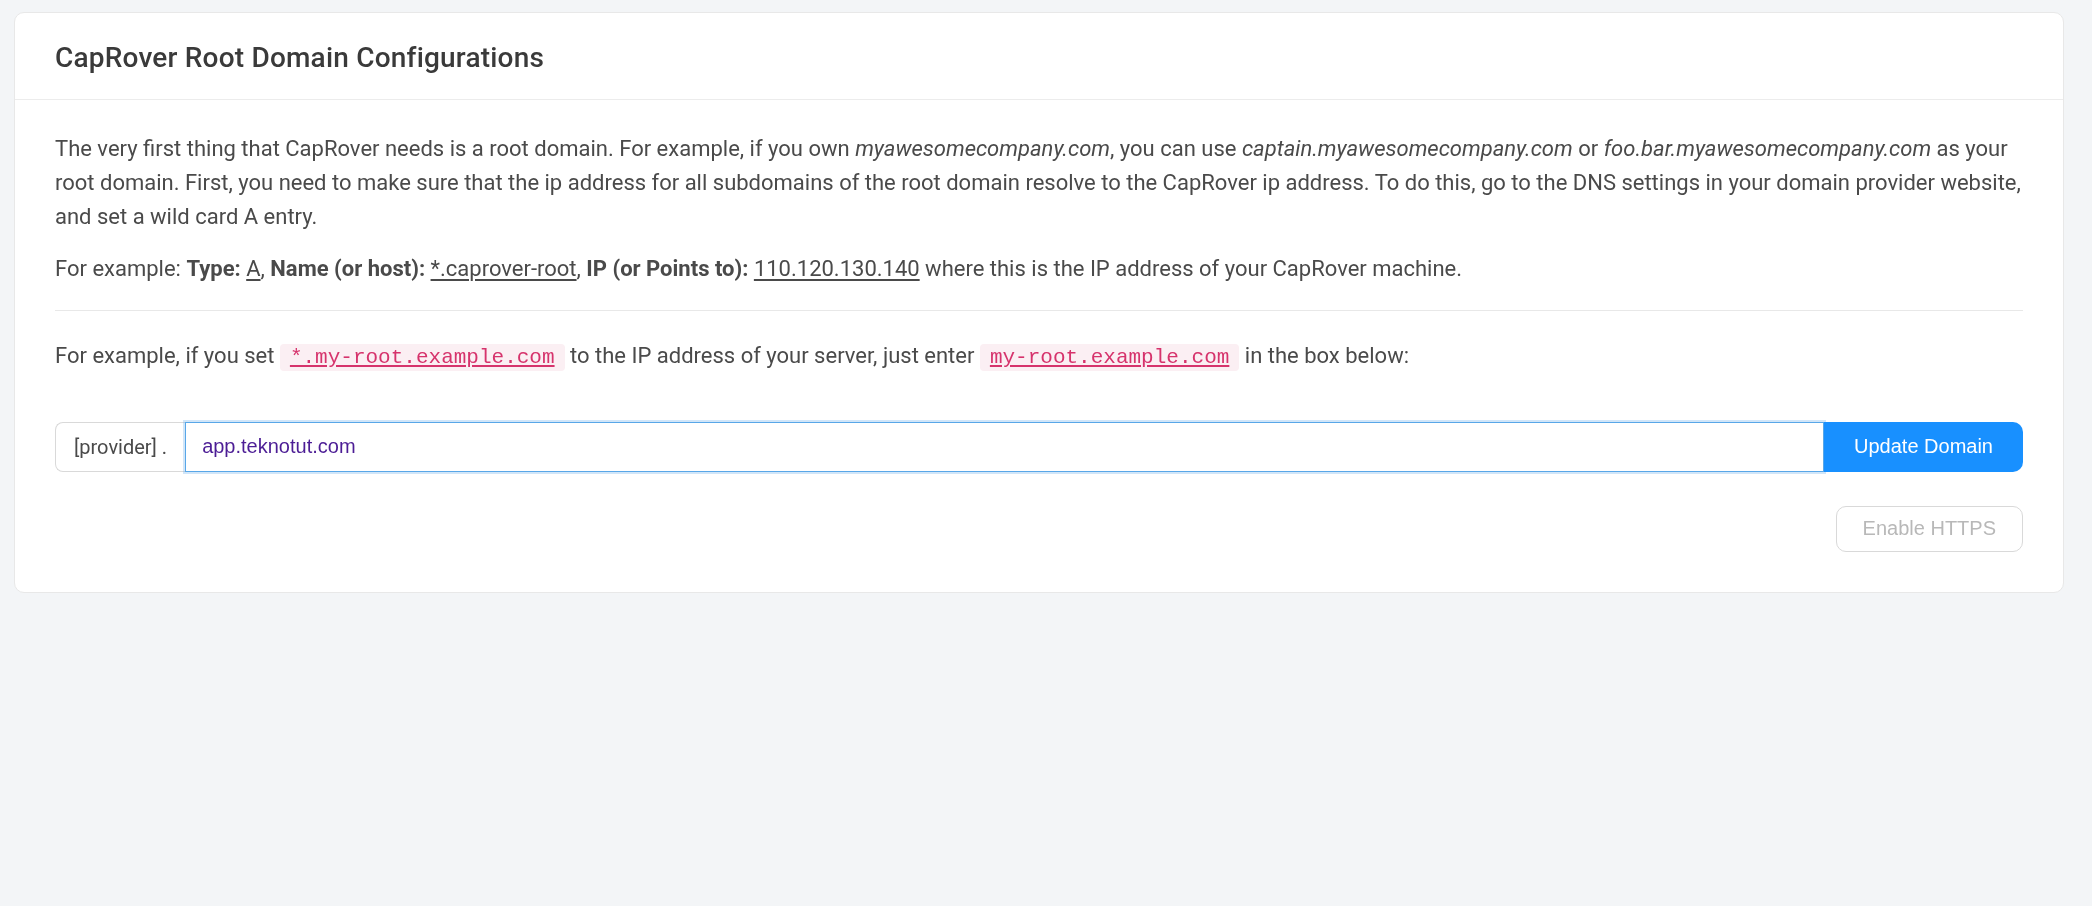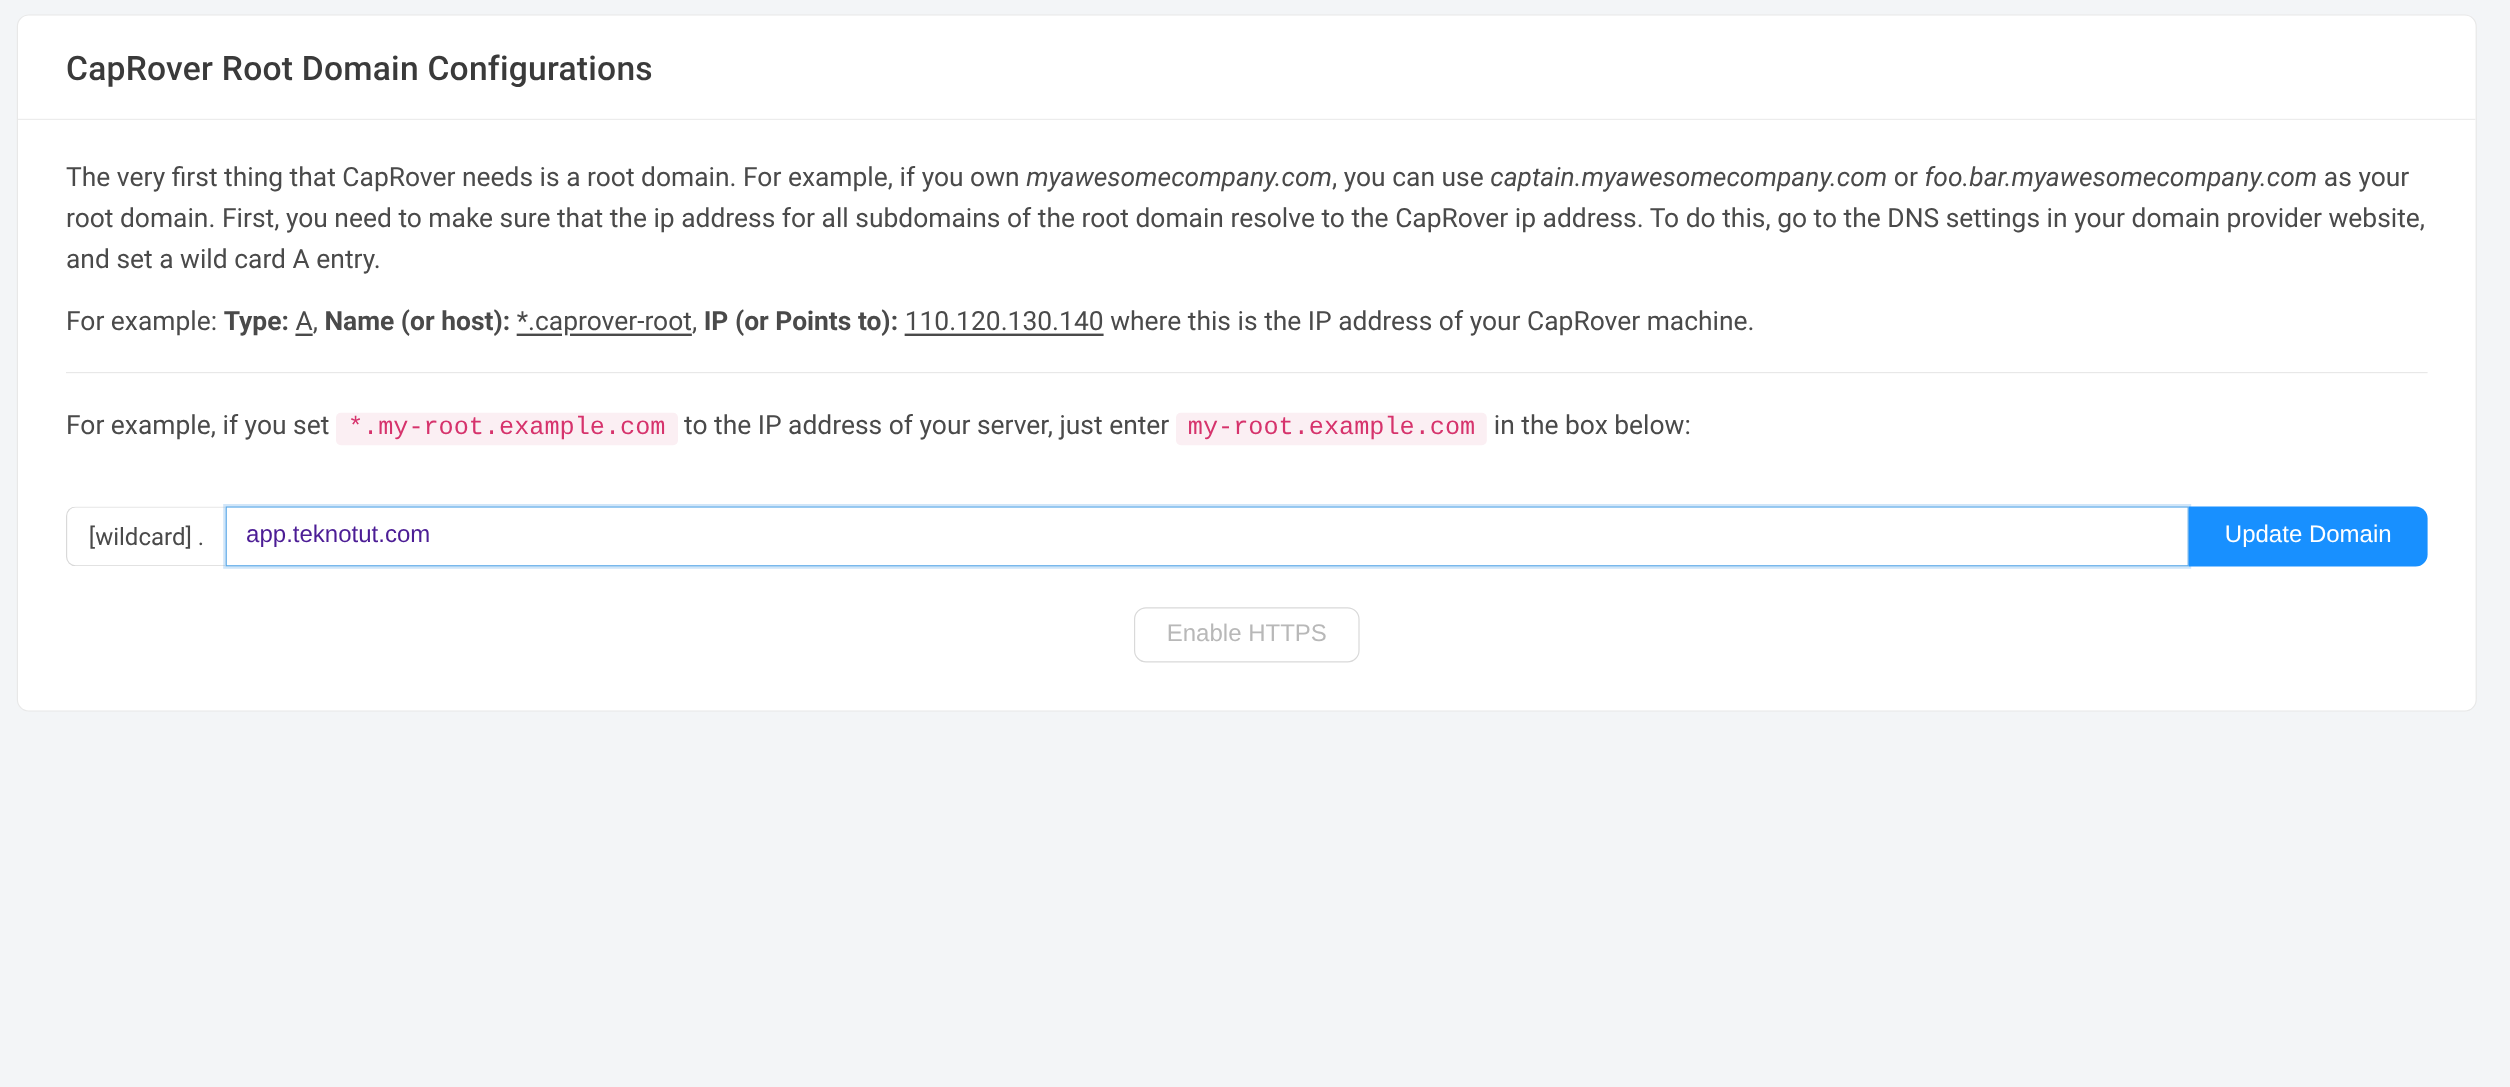--- a/index.html
+++ b/index.html
@@ -51,20 +51,21 @@
     margin: 24px 0 28px 0;
   }
   .example-line { font-size: 22px; color: #4a4a4a; }
   .code-chip {
     font-family: ui-monospace, SFMono-Regular, Menlo, Consolas, "Liberation Mono", monospace;
     background: #fbeff3;
     color: #d6336c;
     padding: 2px 10px;
     border-radius: 4px;
     font-size: 21px;
+    text-decoration: underline;
   }
   .domain-row {
     display: flex;
     align-items: stretch;
     margin-top: 48px;
     gap: 0;
   }
   .prefix {
     display: flex;
     align-items: center;
@@ -95,21 +96,21 @@
     border: none;
     background: #1890ff;
     color: #fff;
     font-size: 20px;
     border-radius: 0 10px 10px 0;
     cursor: pointer;
     font-weight: 400;
   }
   .btn-row {
     display: flex;
-    justify-content: center;
+    justify-content: flex-end;
     gap: 22px;
     margin-top: 34px;
   }
   .ghost-btn {
     height: 46px;
     padding: 0 26px;
     border: 1px solid #d9d9d9;
     background: #ffffff;
     color: #b8b8b8;
     font-size: 20px;
@@ -138,21 +139,21 @@
         </p>
       </div>
 
       <hr class="divider">
 
       <div class="example-line">
         <span>For example, if you set </span><span class="code-chip">*.my-root.example.com</span><span> to the IP address of your server, just enter </span><span class="code-chip">my-root.example.com</span><span> in the box below:</span>
       </div>
 
       <div class="domain-row">
-        <div class="prefix">[wildcard] .</div>
+        <div class="prefix">[provider] .</div>
         <input class="domain-input" type="text" value="app.teknotut.com" style="">
         <button class="update-btn">Update Domain</button>
       </div>
 
       <div class="btn-row">
         <button class="ghost-btn" disabled="">Enable HTTPS</button>
       </div>
 
     </div>
   </div>

